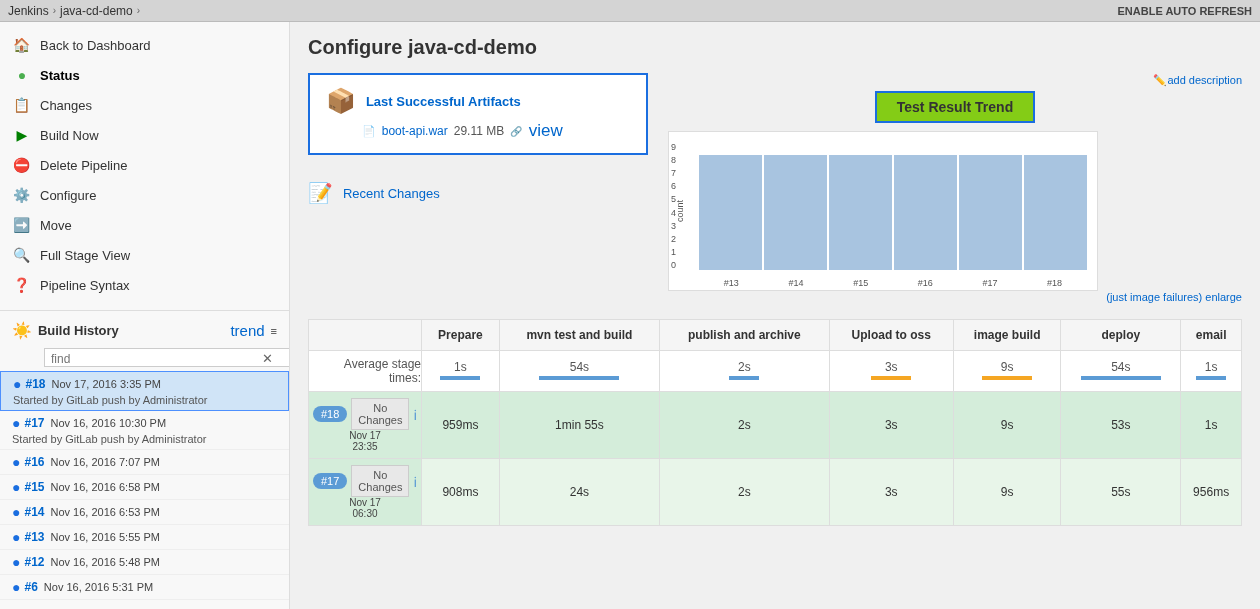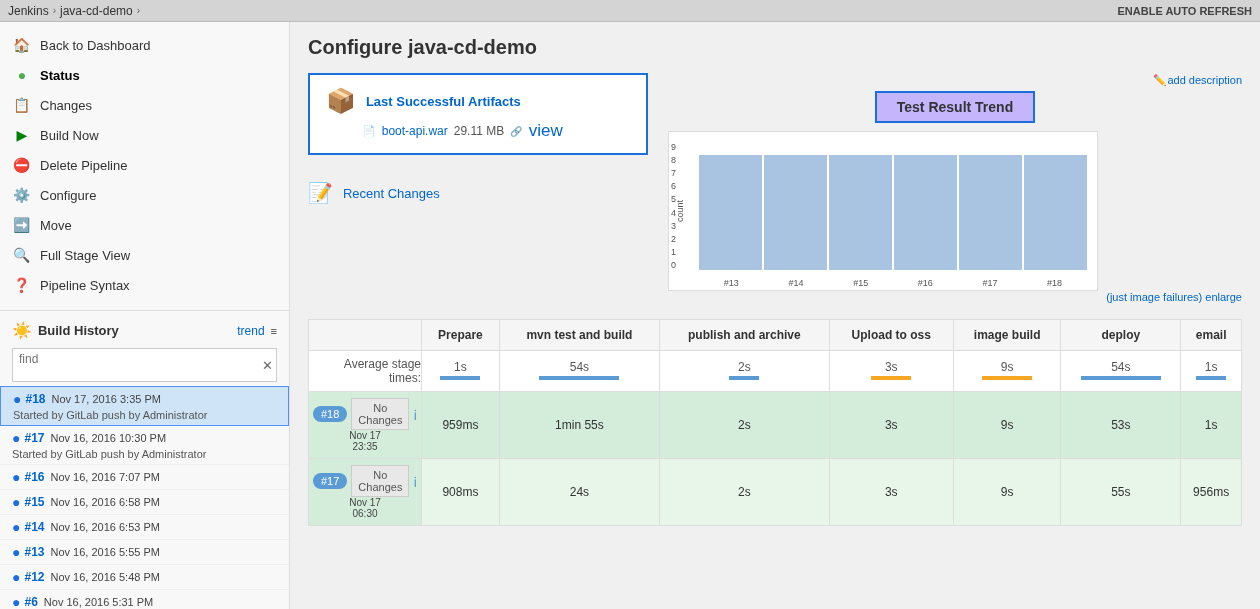--- a/index.html
+++ b/index.html
@@ -51,28 +51,29 @@
       padding-top: 6px;
     }
     #build-history-header {
       display: flex;
       align-items: center;
       justify-content: space-between;
       padding: 4px 12px;
     }
     #build-history-title { font-weight: bold; font-size: 13px; display: flex; align-items: center; gap: 6px; }
     #build-history-controls { display: flex; align-items: center; gap: 6px; }
-    #build-history-controls a { color: #0066cc; text-decoration: none; font-size: 12px; }
+    #build-history-controls a { color: #0066cc; text-decoration: none; font-size: 15px; }
     .find-box-wrap { position: relative; padding: 4px 12px; }
     .find-box-wrap input {
       width: 100%;
-      padding: 3px 20px 15px 6px;
+      padding: 3px 20px 0 6px;
       border: 1px solid #ccc;
       font-size: 12px;
       background: #fff;
+      margin-left: 32px;
     }
     .find-box-wrap .clear-btn {
       position: absolute;
       right: 16px;
       top: 50%;
       transform: translateY(-50%);
       cursor: pointer;
       color: #666;
       font-size: 13px;
       background: none;
@@ -117,21 +118,21 @@
     .file-view { color: #0066cc; text-decoration: none; font-size: 17px; }
 
     .recent-changes-row { display: flex; align-items: center; gap: 10px; margin-top: 10px; }
     .recent-changes-link { color: #0066cc; text-decoration: none; font-size: 13px; }
     #trend-title-box {
       border: 2px solid #1a6ee0;
       text-align: center;
       padding: 6px 20px;
       font-size: 14px;
       font-weight: bold;
-      background: #c4b5fd;
+      background: #84cc16;
       display: inline-block;
       margin-bottom: 4px;
     }
     #trend-chart {
       background: #fff;
       border: 1px solid #ddd;
       width: 430px;
       height: 160px;
       position: relative;
       overflow: hidden;

